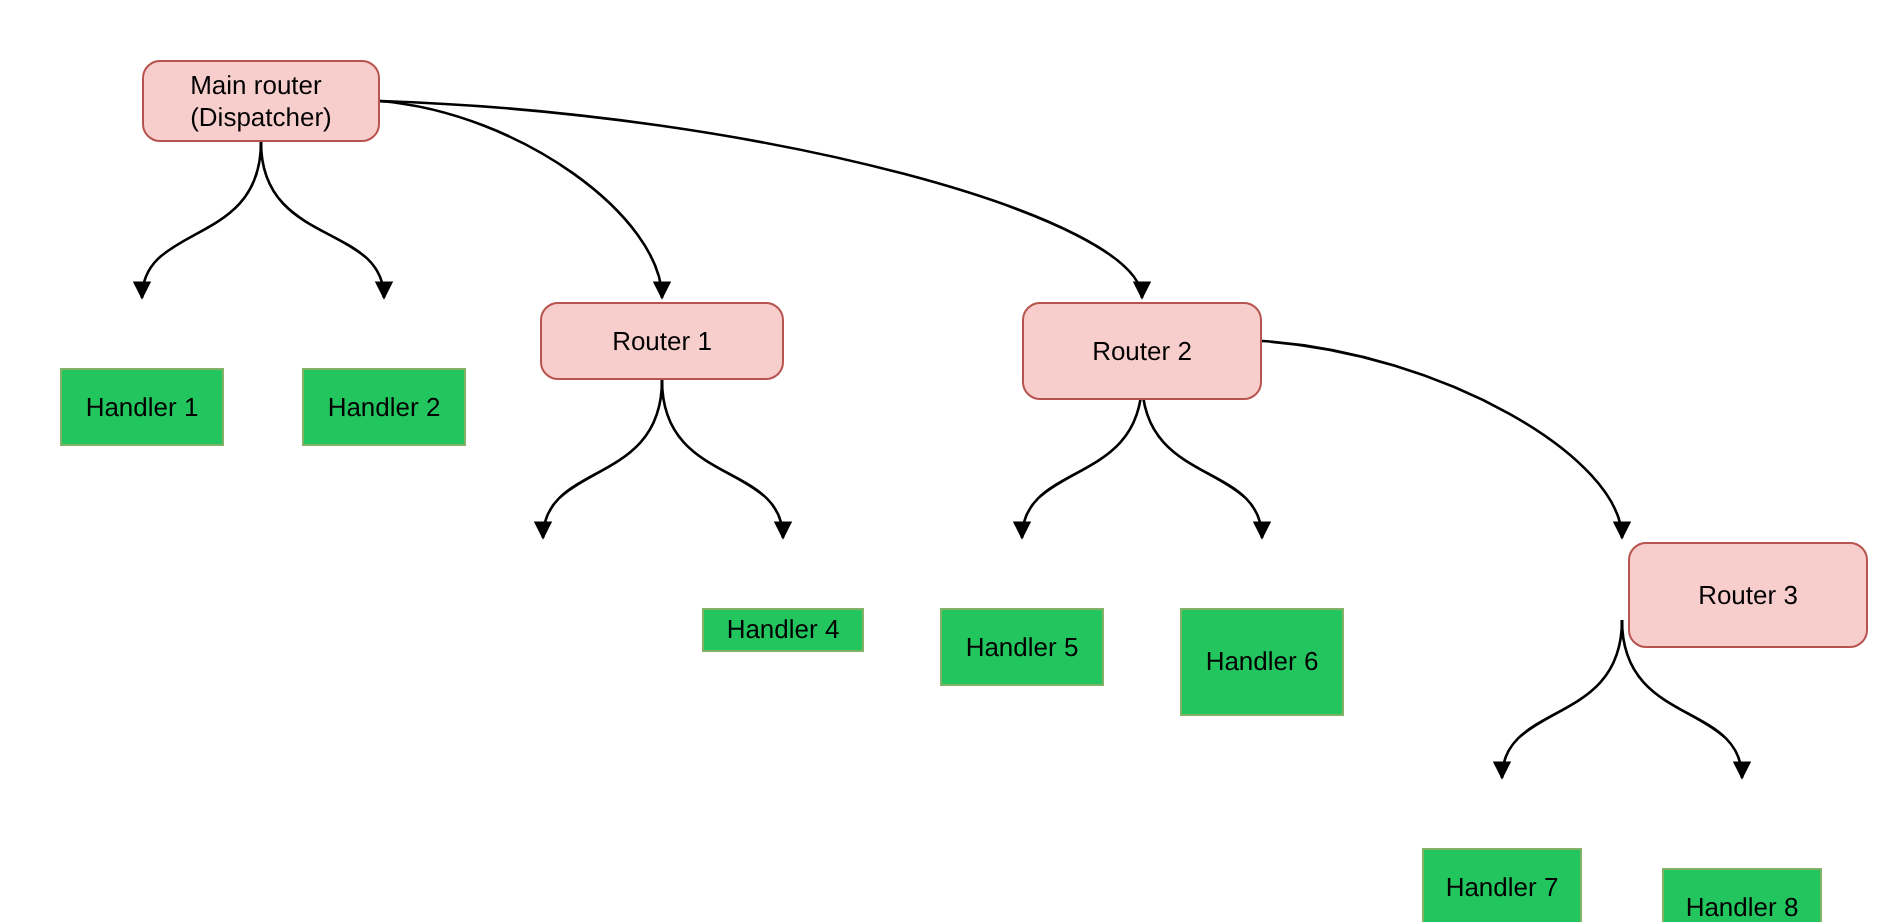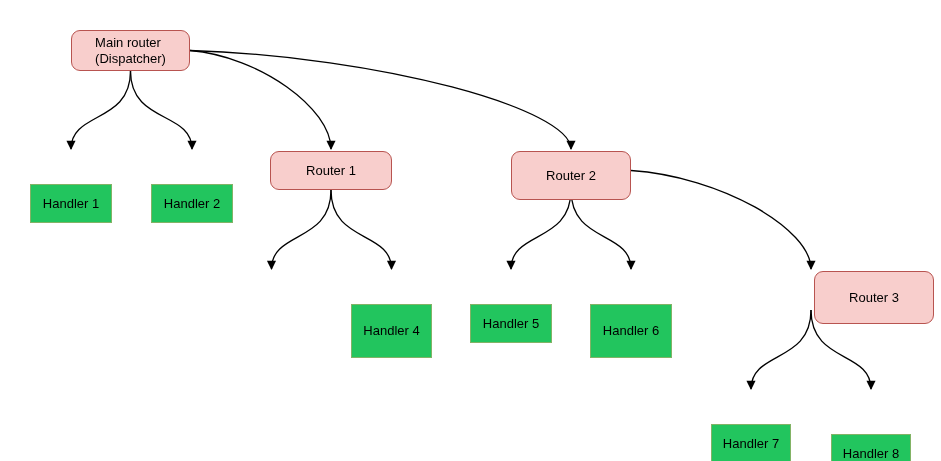--- a/index.html
+++ b/index.html
@@ -67,19 +67,19 @@
       <path d="M 631 170.5 C 721.0 176.5, 811 228.8, 811 269" fill="none" stroke="#000000" stroke-width="1.3" marker-end="url(#arrow)"></path>
       <path d="M 811 310 C 811 363.5, 751 350.5, 751 389" fill="none" stroke="#000000" stroke-width="1.3" marker-end="url(#arrow)"></path>
       <path d="M 811 310 C 811 363.5, 871 350.5, 871 389" fill="none" stroke="#000000" stroke-width="1.3" marker-end="url(#arrow)"></path>
     </svg>
     <div class="node router" style="left: 71px; top: 30px; width: 119px; height: 41px;">Main router
 (Dispatcher)</div>
     <div class="node handler" style="left: 30px; top: 151px; width: 82px; height: 39px;">Handler 1</div>
     <div class="node handler" style="left: 151px; top: 151px; width: 82px; height: 39px;">Handler 2</div>
     <div class="node router" style="left: 270px; top: 151px; width: 122px; height: 39px;">Router 1</div>
     <div class="node router" style="left: 511px; top: 151px; width: 120px; height: 49px;">Router 2</div>
-    <div class="node handler" style="left: 351px; top: 271px; width: 81px; height: 54px;">Handler 4</div>
+    <div class="node handler" style="left: 351px; top: 271px; width: 81px; height: 22px;">Handler 4</div>
     <div class="node handler" style="left: 470px; top: 271px; width: 82px; height: 39px;">Handler 5</div>
     <div class="node handler" style="left: 590px; top: 271px; width: 82px; height: 54px;">Handler 6</div>
     <div class="node router" style="left: 778px; top: 271px; width: 120px; height: 53px; margin-left: 36px;">Router 3</div>
     <div class="node handler" style="left: 711px; top: 391px; width: 80px; height: 39px;">Handler 7</div>
     <div class="node handler" style="left: 831px; top: 401px; width: 80px; height: 39px;">Handler 8</div>
   </div>
 
 </body></html>

